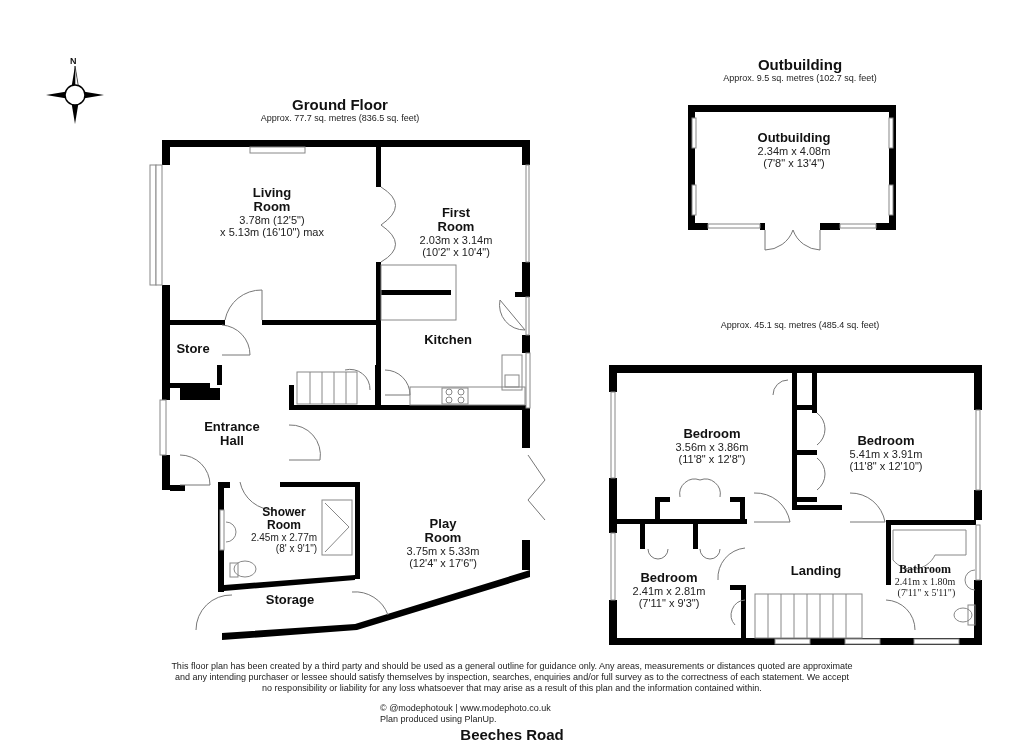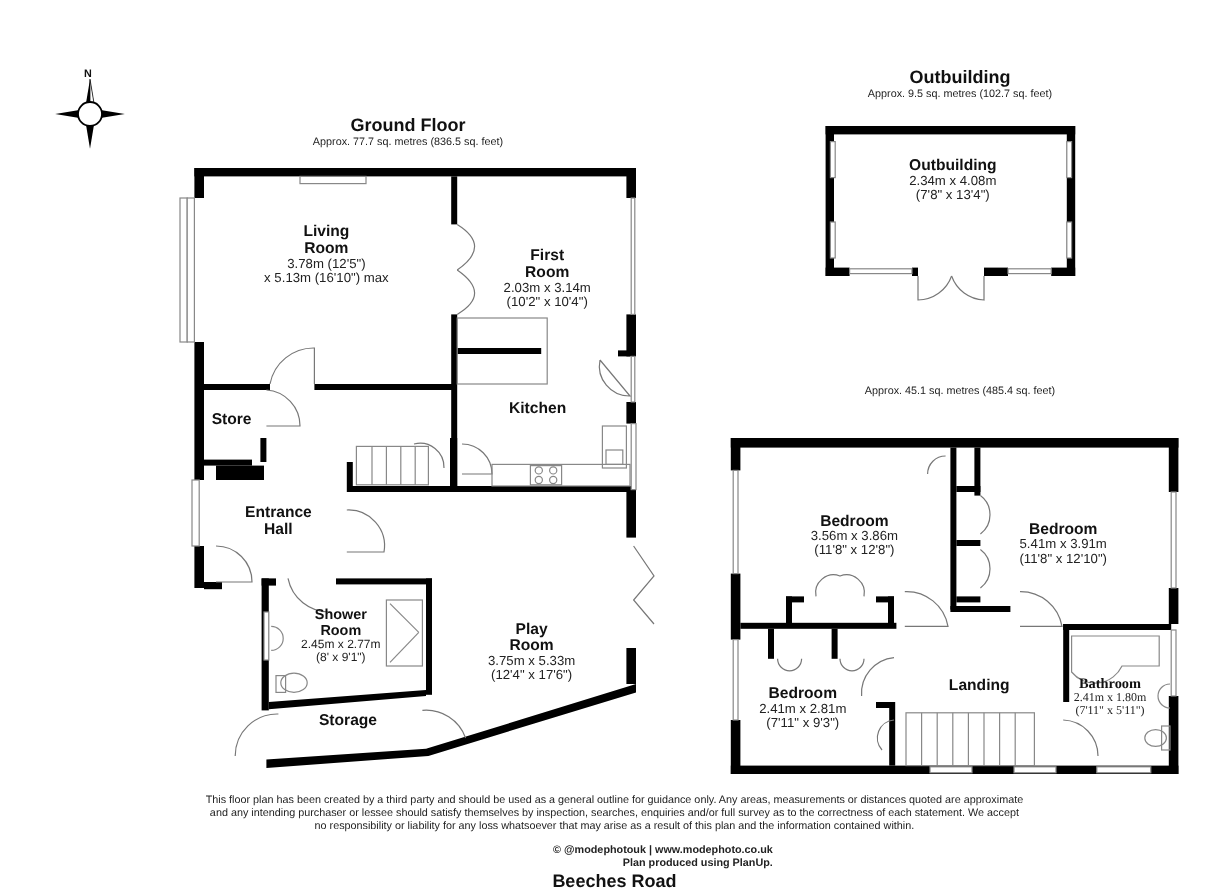--- a/index.html
+++ b/index.html
@@ -5,23 +5,23 @@
   html, body { margin:0; padding:0; background:#ffffff; }
   body { width:1024px; height:745px; position:relative; overflow:hidden; font-family:"Liberation Sans", sans-serif; color:#111; }
   .plan-svg { position:absolute; left:0; top:0; width:1024px; height:745px; }
   .abs { position:absolute; text-align:center; white-space:nowrap; }
   .floor-title { font-weight:bold; font-size:15px; line-height:17px; }
   .floor-area { font-size:9px; line-height:11px; color:#222; }
   .room { position:absolute; text-align:center; white-space:nowrap; transform:translateX(-50%); }
   .room .name { font-weight:bold; font-size:13px; line-height:14px; display:block; }
   .room .dim { font-size:11px; line-height:12px; display:block; color:#222; }
   .room.small .name { font-size:12px; line-height:13px; }
-  .room.small .dim { font-size:10px; line-height:11px; }
+  .room.small .dim { font-size:10px; line-height:11px;text-align:right; }
   .disclaimer { position:absolute; left:170px; top:661px; width:684px; font-size:9px; line-height:11px; text-align:center; color:#222; }
-  .credit { position:absolute; left:380px; top:703px; width:264px; font-size:9px; line-height:11px; text-align:right; color:#222;font-weight:bold; }
+  .credit { position:absolute; left:380px; top:703px; width:264px; font-size:9px; line-height:11px; text-align:left; color:#222; }
   .address { position:absolute; left:380px; top:726px; width:264px; font-weight:bold; font-size:15px; line-height:18px; text-align:center; }
   .compass-label { position:absolute; left:70px; top:56px; font-weight:bold; font-size:9px; }
 </style>
 </head>
 <body>
 
 <svg class="plan-svg" viewBox="0 0 1024 745" xmlns="http://www.w3.org/2000/svg">
 
   <g>
     <polygon points="75,66 79,90 75,95 71,90" fill="#000"></polygon>

